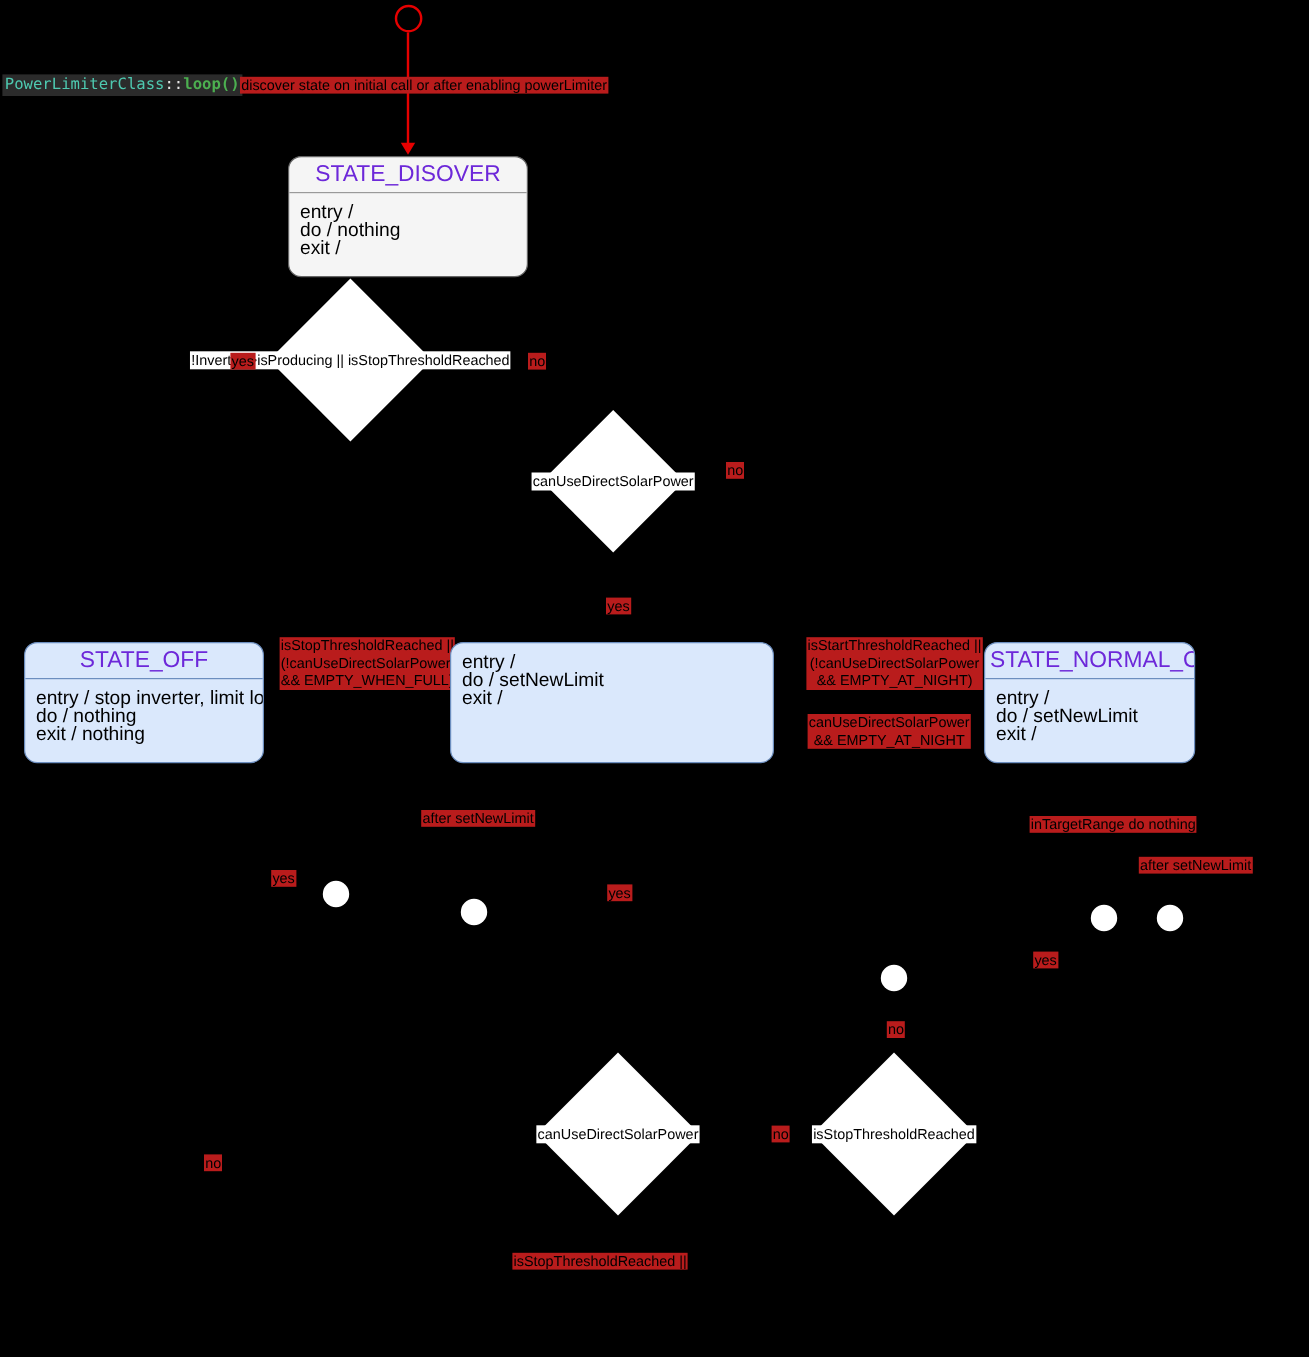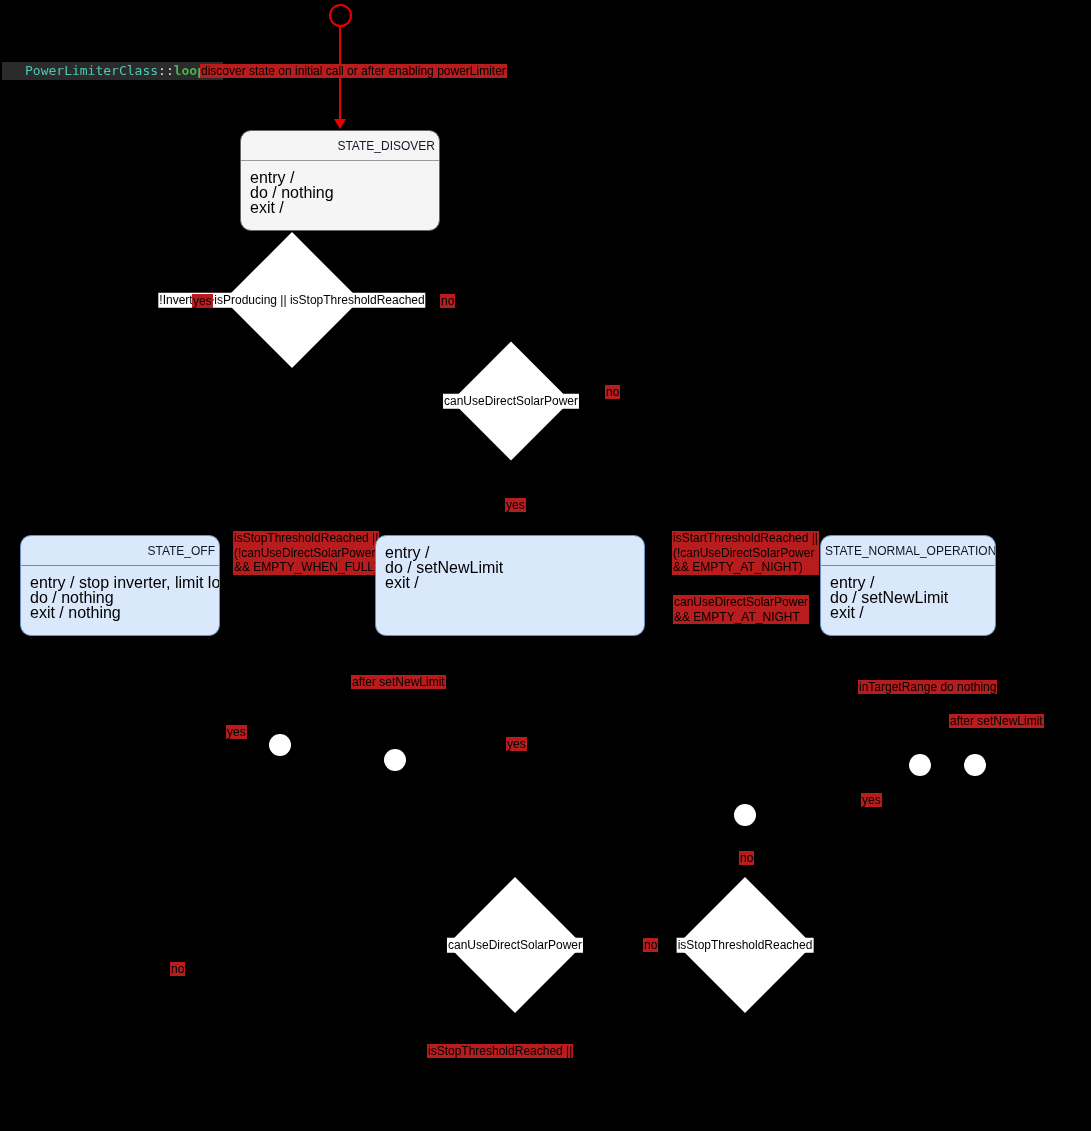--- a/index.html
+++ b/index.html
@@ -20,58 +20,58 @@
   
   .code-label {
     position: absolute;
     background: #2b2b2b;
     font-family: "DejaVu Sans Mono", "Liberation Mono", monospace;
     font-size: 13px;
     line-height: 16px;
     white-space: pre;
     padding: 1px 2px;
   }
-  .code-cls  { color: #4ec9b0; margin-left: 21px; }
+  .code-cls  { color: #4ec9b0; }
   .code-op   { color: #e6e6e6; }
   .code-fn   { color: #4caf50; font-weight: bold; }
 
   
   .edge-label {
     position: absolute;
     background: #b91c1c;
     color: #000000;
     font-size: 12px;
     line-height: 14px;
     white-space: nowrap;
     padding: 0 1px;
   }
   .edge-label.multi {
     white-space: pre;
     line-height: 14.5px;
   }
-  .edge-label.center { }
+  .edge-label.center { text-align: center; }
 
   
   .state {
     position: absolute;
     box-sizing: border-box;
     border: 1px solid #6c8ebf;
     border-radius: 11px;
     background: #dae8fc;
     overflow: hidden;
   }
   .state.discover {
     background: #f5f5f5;
     border-color: #666666;
   }
   .state-title {
-    text-align: right;
-    font-size: 12px;
+    text-align: center;
+    font-size: 19px;
     line-height: 16px;
-    color: #0f172a;
+    color: #6d28d9;
     padding: 7px 4px 6px;
     border-bottom: 1px solid #6c8ebf;
   }
   .state.discover .state-title { border-bottom-color: #9a9a9a; }
   .state-body {
     font-size: 16px;
     line-height: 15px;
     color: #000000;
     padding: 9px 0 0 9px;
     white-space: pre;

